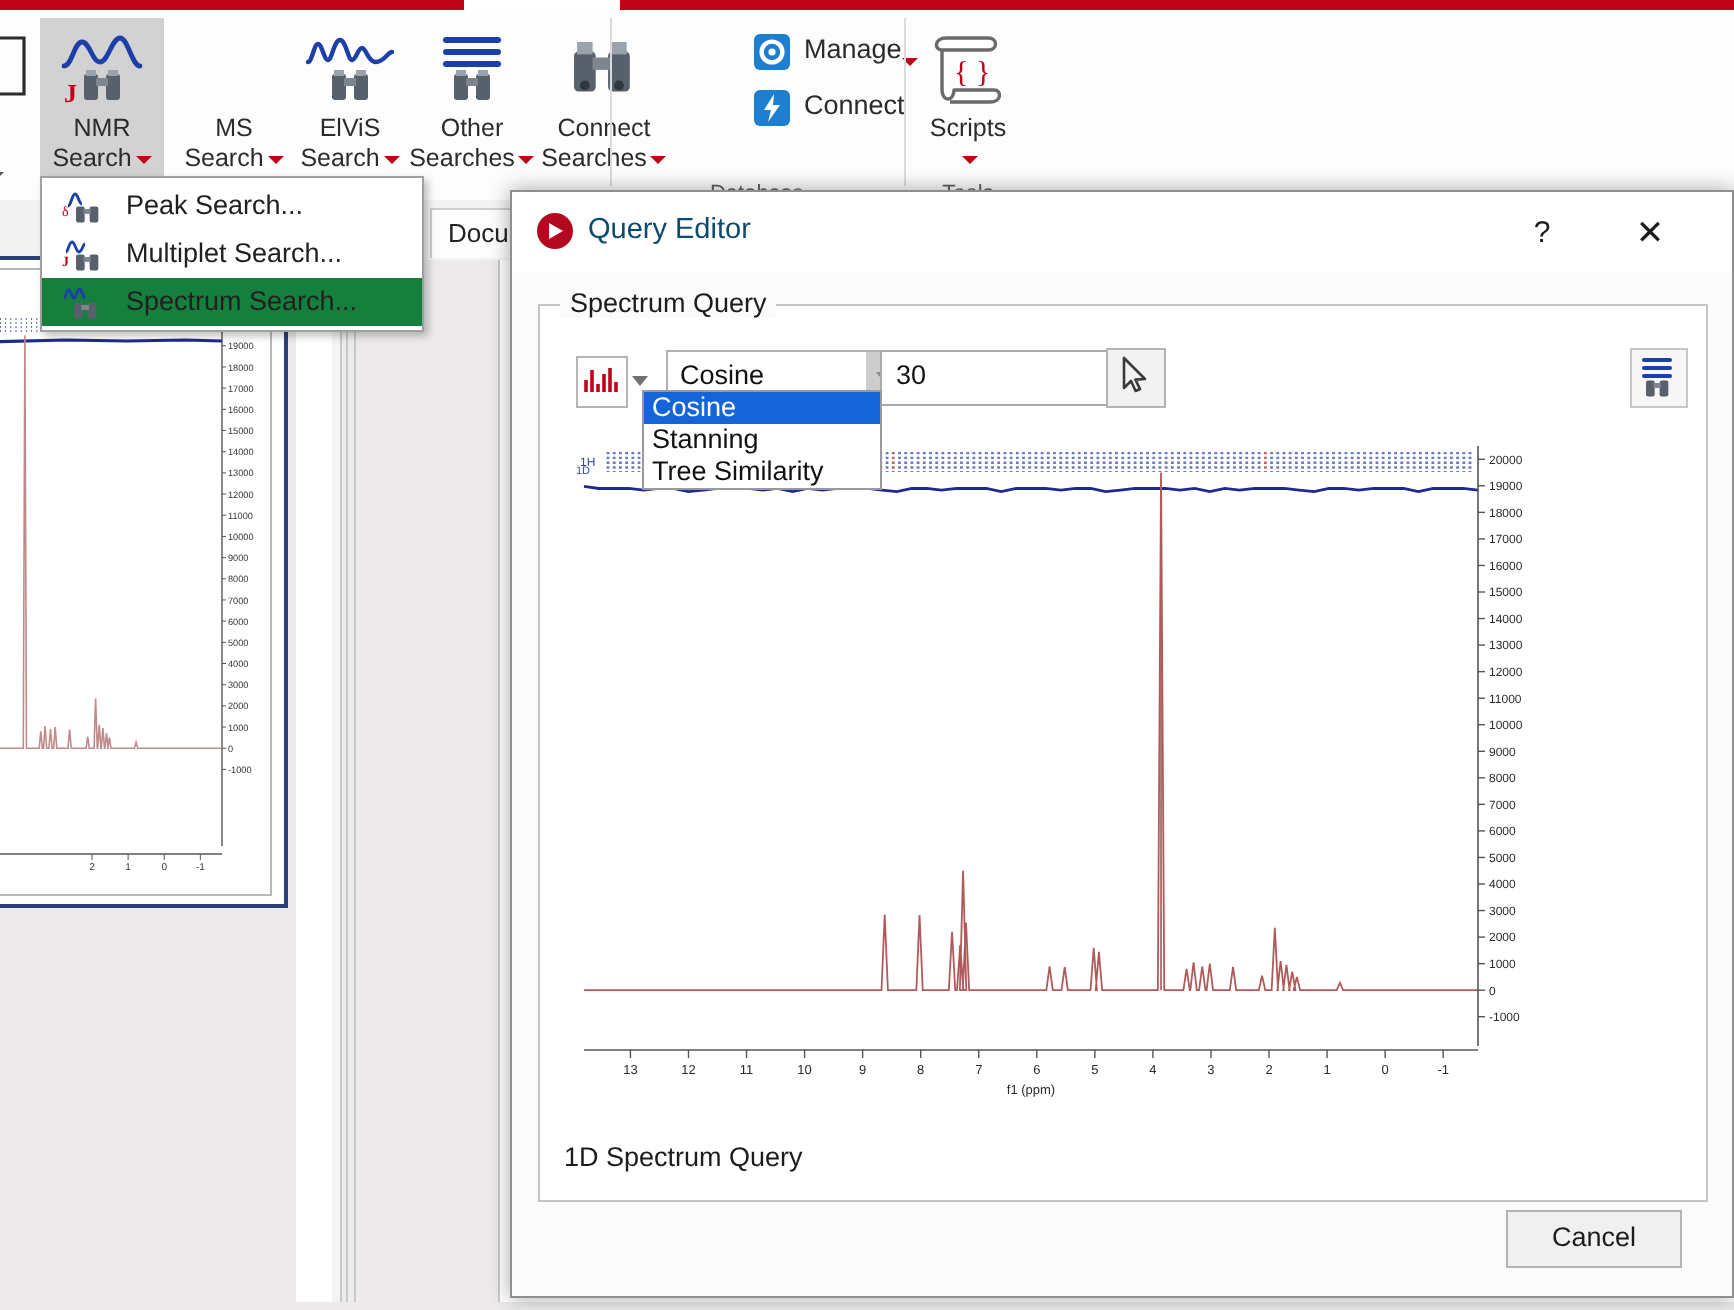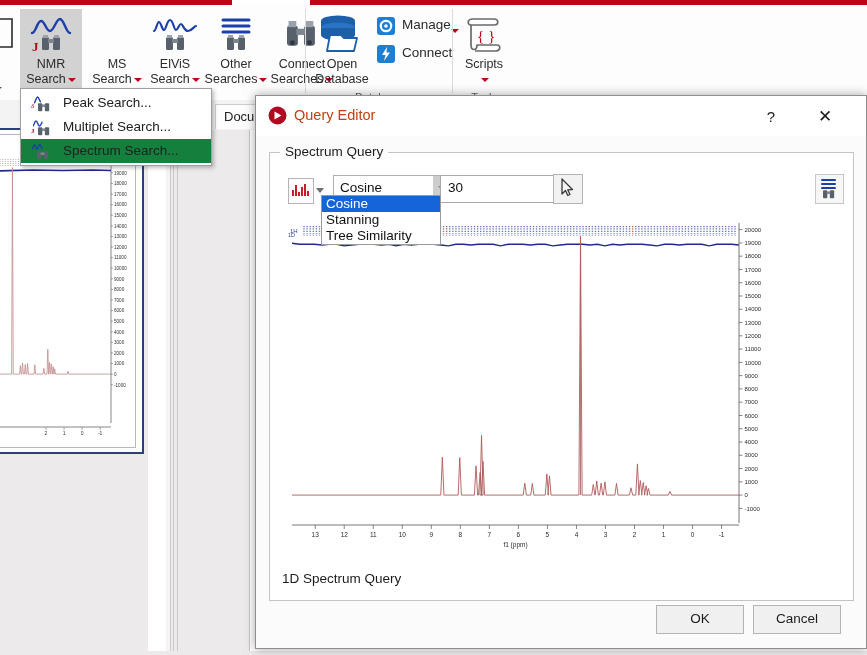--- a/index.html
+++ b/index.html
@@ -213,21 +213,21 @@
   }
   .dlg-logo {
     position: absolute;
     left: 12px; top: 10px;
     width: 19px; height: 19px;
   }
   .dlg-title-text {
     position: absolute;
     left: 38px; top: 11px;
     font-size: 14.5px;
-    color: #c2410c;
+    color: #0c4a6e;
   }
   .dlg-help {
     position: absolute;
     left: 500px; top: 8px;
     width: 30px; height: 26px;
     text-align: center;
     line-height: 26px;
     font-size: 15px;
     color: #1c1c1c;
     cursor: default;
@@ -651,38 +651,20 @@
           <div class="lab">
             <div>Connect</div>
             <div><span>Searches</span><span class="caret-dn"></span></div>
           </div>
         </div>
       </div>
 
       <div class="rgroup-sep" style="left:305px;"></div>
 
       <div class="rgroup" style="left:306px; width:145px;">
-        <div class="rbtn" style="left:4px; width:64px;">
-          <div class="ico">
-            <svg width="64" height="42" viewBox="0 0 64 42">
-              <g fill="#1e5fa9">
-                <ellipse cx="28" cy="8" rx="17" ry="5.5"></ellipse>
-                <rect x="11" y="8" width="34" height="7"></rect>
-                <ellipse cx="28" cy="15" rx="17" ry="5.5" fill="#2a74c4"></ellipse>
-                <rect x="11" y="15" width="34" height="7"></rect>
-                <ellipse cx="28" cy="22" rx="17" ry="5.5" fill="#1e5fa9"></ellipse>
-              </g>
-              <path d="M20,22 L31,22 L34,25 L47,25 L44,38 L17,38 Z" fill="#ffffff" stroke="#1e5fa9" stroke-width="1.8" stroke-linejoin="round"></path>
-            </svg>
-          </div>
-          <div class="lab">
-            <div>Open</div>
-            <div>Database</div>
-          </div>
-        </div>
 
         <div class="smallbtn" style="left:70px; top:8px; width:76px;">
           <span class="sico">
             <svg width="20" height="20" viewBox="0 0 20 20">
               <rect x="1" y="1" width="18" height="18" rx="3" fill="#1e7fd0"></rect>
               <circle cx="10" cy="10" r="5.2" fill="none" stroke="#ffffff" stroke-width="2.2"></circle>
               <circle cx="10" cy="10" r="1.8" fill="#ffffff"></circle>
             </svg>
           </span>
           <span class="slab">Manage</span>
@@ -1064,21 +1046,20 @@
               <text x="437.5844155844156" y="322" text-anchor="middle">-1</text>
             </g>
           <text id="xlabel" font-family="Liberation Sans, sans-serif" font-size="6.5" fill="#2b2b2b" text-anchor="middle" x="231.5" y="332">f1 (ppm)</text>
           <text id="lbl-1h" x="6" y="18" font-family="Liberation Sans, sans-serif" font-size="6" fill="#3344aa">1H</text>
         </svg>
       </div>
 
       <span class="footer-label">1D Spectrum Query</span>
     </div>
 
-    <div class="dlg-btn btn-ok">OK</div>
     <div class="dlg-btn btn-cancel">Cancel</div>
   </div>
 
   <div class="combolist" style="left:321px; top:195px;">
     <div class="combolist-item sel">Cosine</div>
     <div class="combolist-item">Stanning</div>
     <div class="combolist-item">Tree Similarity</div>
   </div>
 
   <div class="taskbar-sliver"></div>

